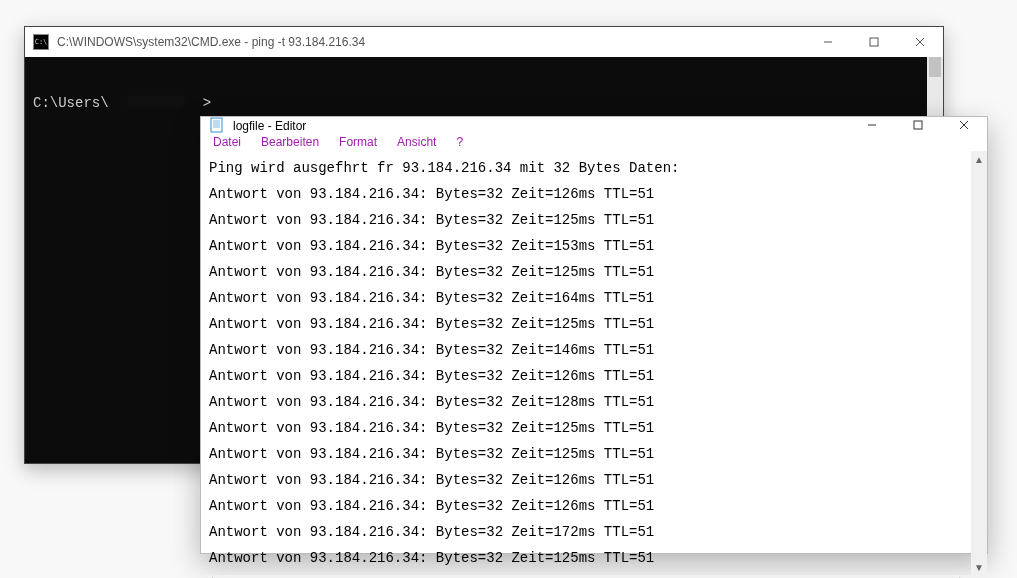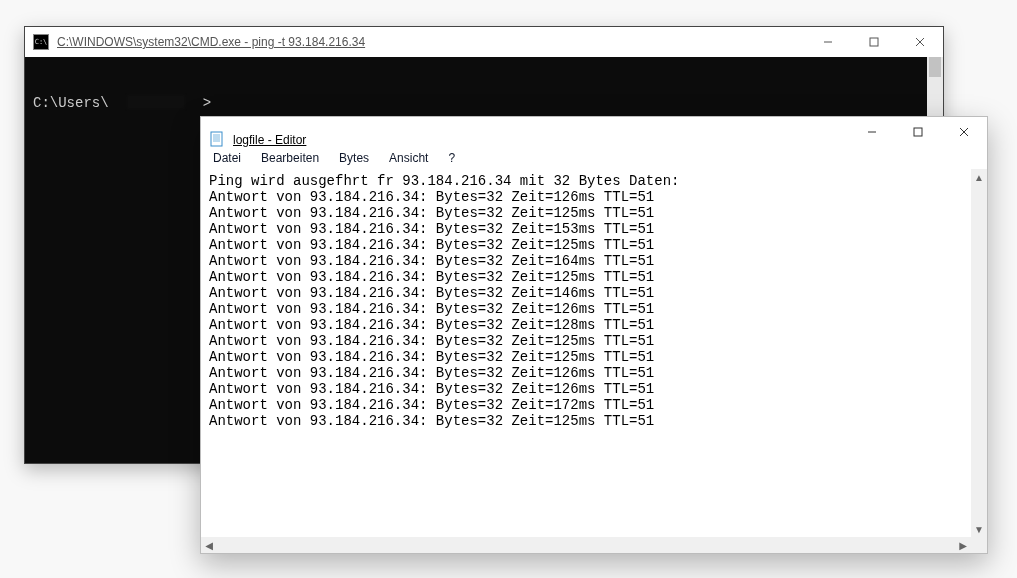--- a/index.html
+++ b/index.html
@@ -33,21 +33,21 @@
     width: 16px; height: 16px;
     background: #000;
     border: 1px solid #888;
     display: flex; align-items: center; justify-content: center;
     margin-right: 8px;
     font-family: som, monospace;
     font-size: 7px;
     color: #ccc;
     letter-spacing: 0;
   }
-  .cmd-title { flex: 1; text-decoration: underline; }
+  .cmd-title { flex: 1; }
   .tb-controls { display: flex; height: 100%; }
   .tb-btn {
     width: 46px; height: 100%;
     display: flex; align-items: center; justify-content: center;
     color: #555; font-size: 11px;
   }
 
   .cmd-body {
     flex: 1;
     background: #0c0c0c;
@@ -99,35 +99,35 @@
     width: 16px; height: 16px;
     margin-right: 8px;
     display: flex;
   }
   .np-menubar {
     height: 22px;
     display: flex; align-items: center;
     padding: 0 4px;
     gap: 4px;
     font-size: 12px;
-    color: #0f172a;
+    color: #a21caf;
   }
   .np-menuitem {
     padding: 2px 8px;
   }
 
   .np-body-wrap { flex: 1; display: flex; position: relative; }
   .np-body {
     flex: 1;
     font-family: Consolas, "Courier New", monospace;
     font-size: 14px;
     padding: 4px 8px;
     white-space: pre;
     color: #000;
-    line-height: 16px;
+    line-height: 26px;
     overflow: hidden;
   }
   .np-vscroll {
     width: 16px; background: #f0f0f0;
     display: flex; flex-direction: column;
   }
   .np-vscroll .arrow {
     height: 16px; display:flex; align-items:center; justify-content:center;
     color:#666; font-size:10px;
   }
@@ -207,21 +207,21 @@
             <line x1="1" y1="1" x2="9" y2="9" stroke="#333" stroke-width="1"></line>
             <line x1="9" y1="1" x2="1" y2="9" stroke="#333" stroke-width="1"></line>
           </svg>
       </div>
     </div>
   </div>
 
   <div class="np-menubar">
     <div class="np-menuitem">Datei</div>
     <div class="np-menuitem">Bearbeiten</div>
-    <div class="np-menuitem">Bytes</div>
+    <div class="np-menuitem">Format</div>
     <div class="np-menuitem">Ansicht</div>
     <div class="np-menuitem">?</div>
   </div>
 
   <div class="np-body-wrap">
     <div class="np-body" id="np-body">Ping wird ausgefhrt fr 93.184.216.34 mit 32 Bytes Daten:
 Antwort von 93.184.216.34: Bytes=32 Zeit=126ms TTL=51
 Antwort von 93.184.216.34: Bytes=32 Zeit=125ms TTL=51
 Antwort von 93.184.216.34: Bytes=32 Zeit=153ms TTL=51
 Antwort von 93.184.216.34: Bytes=32 Zeit=125ms TTL=51

